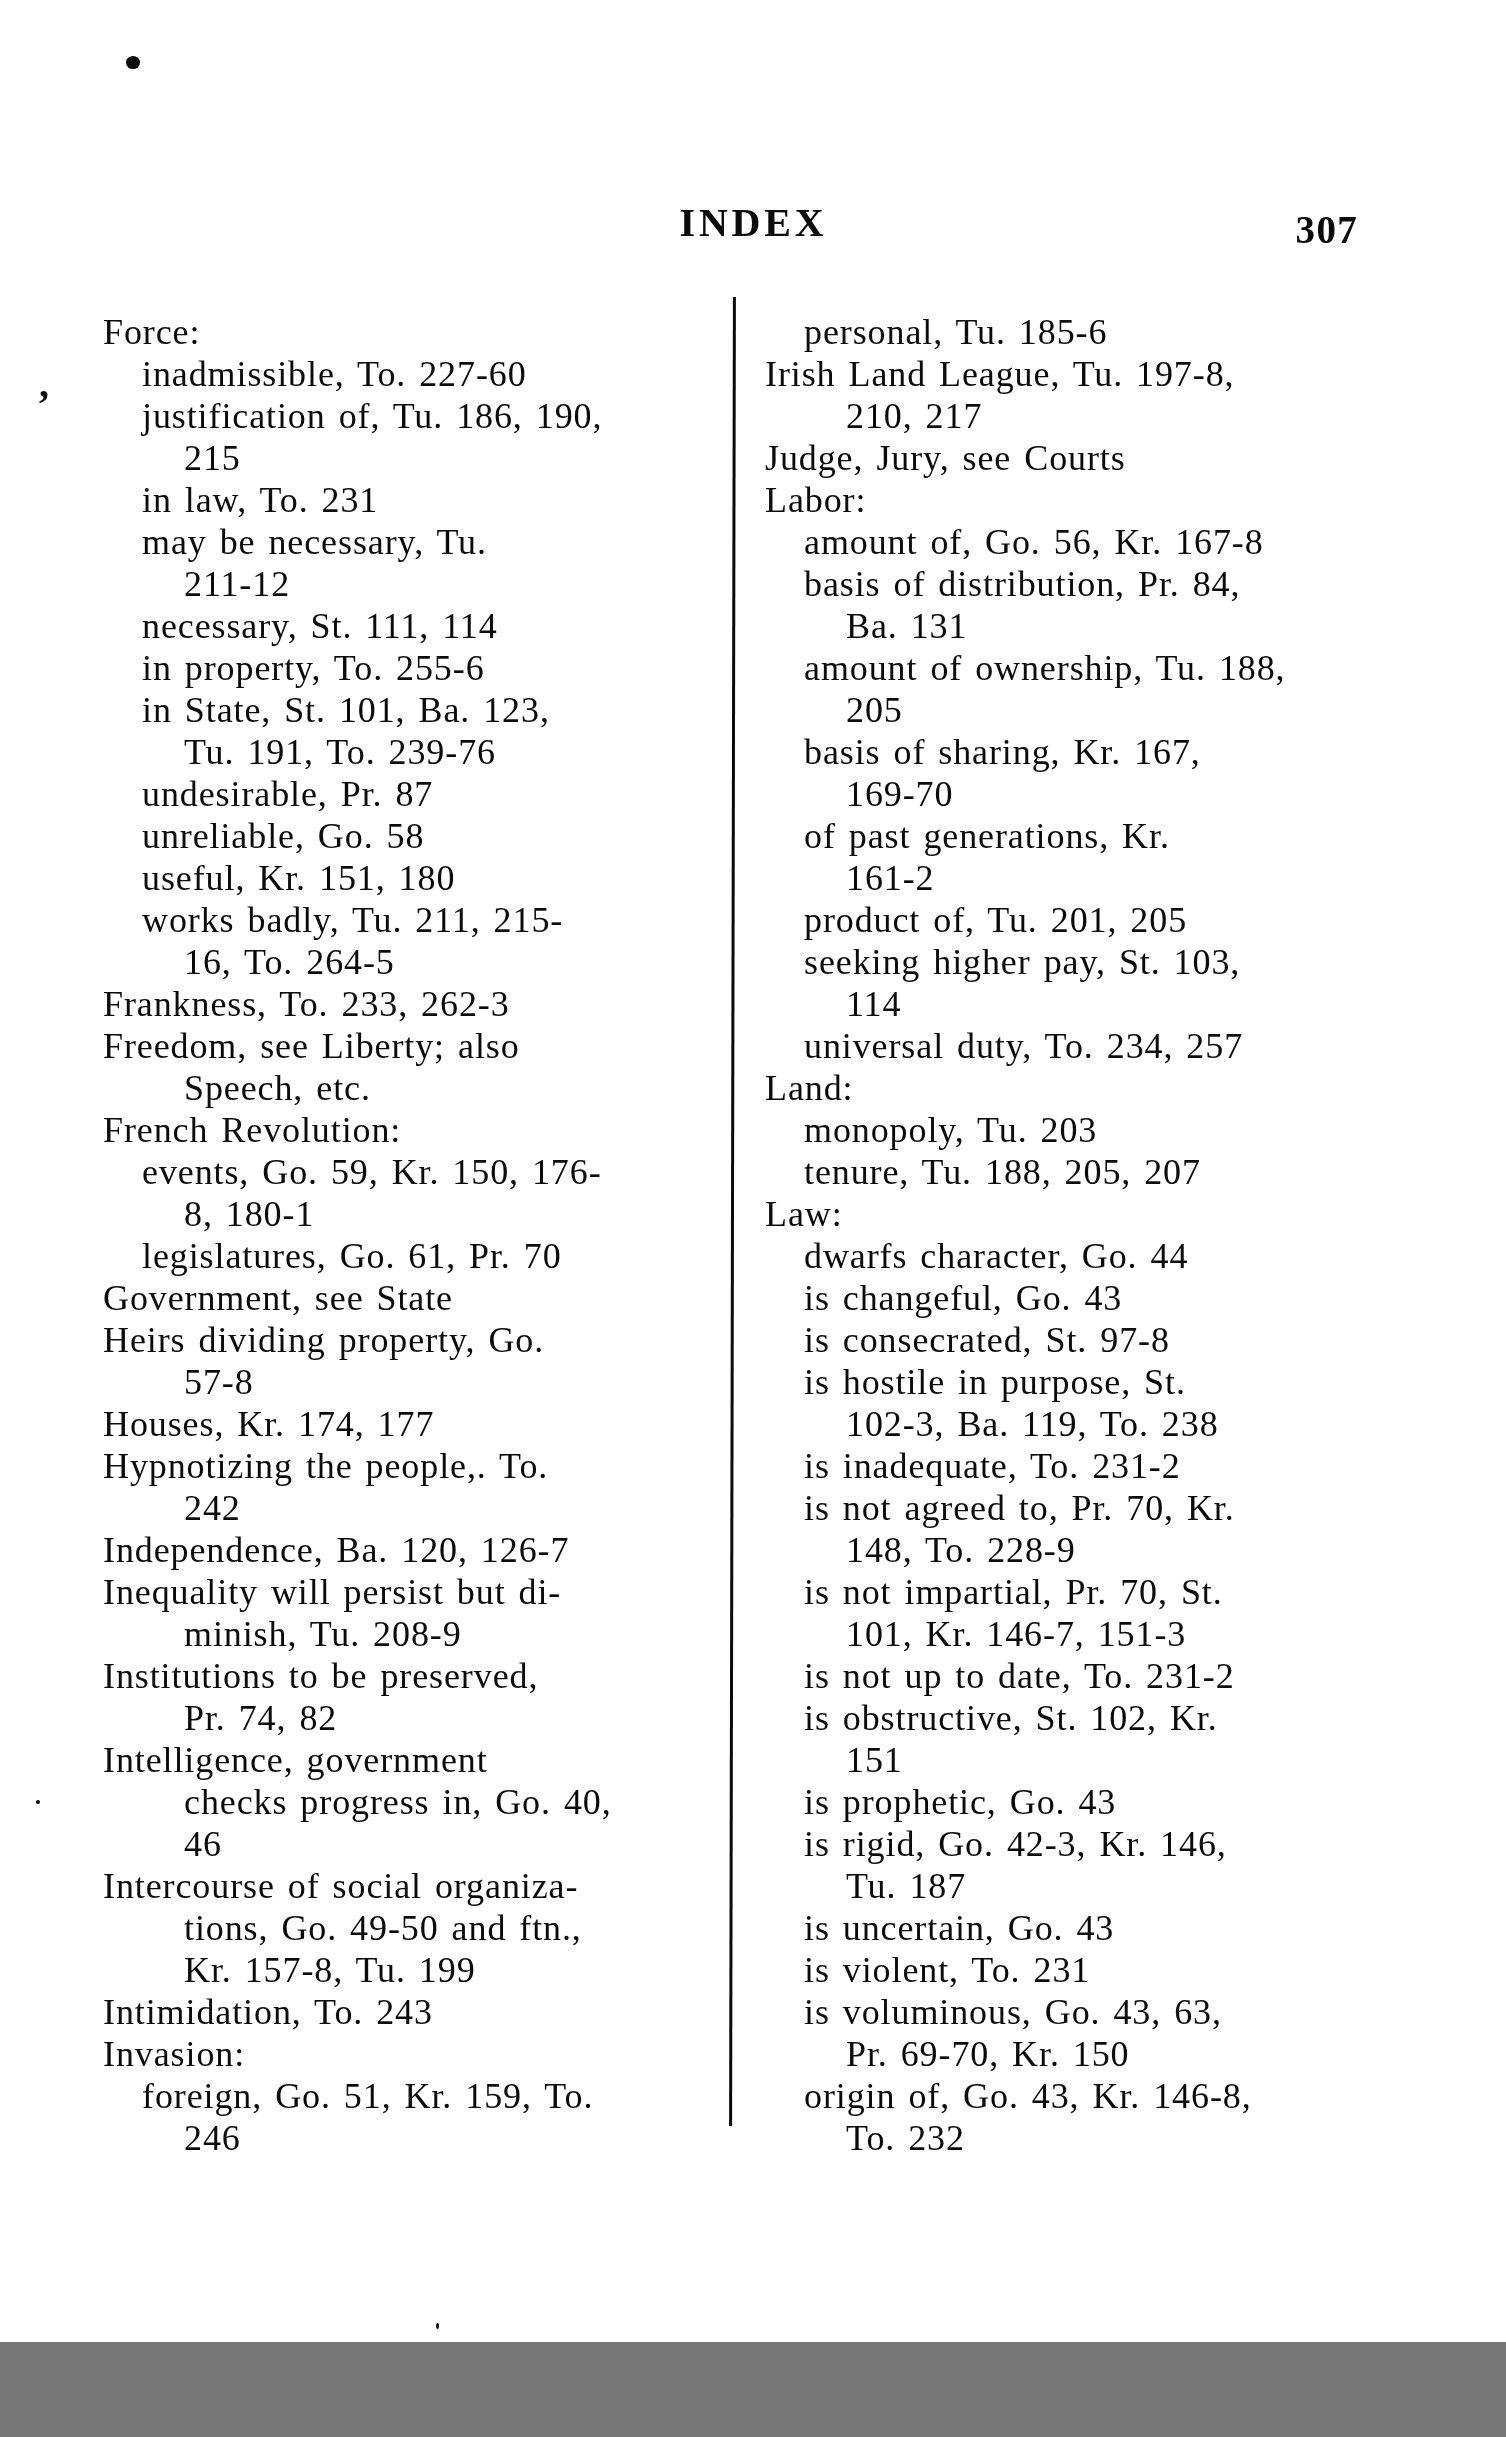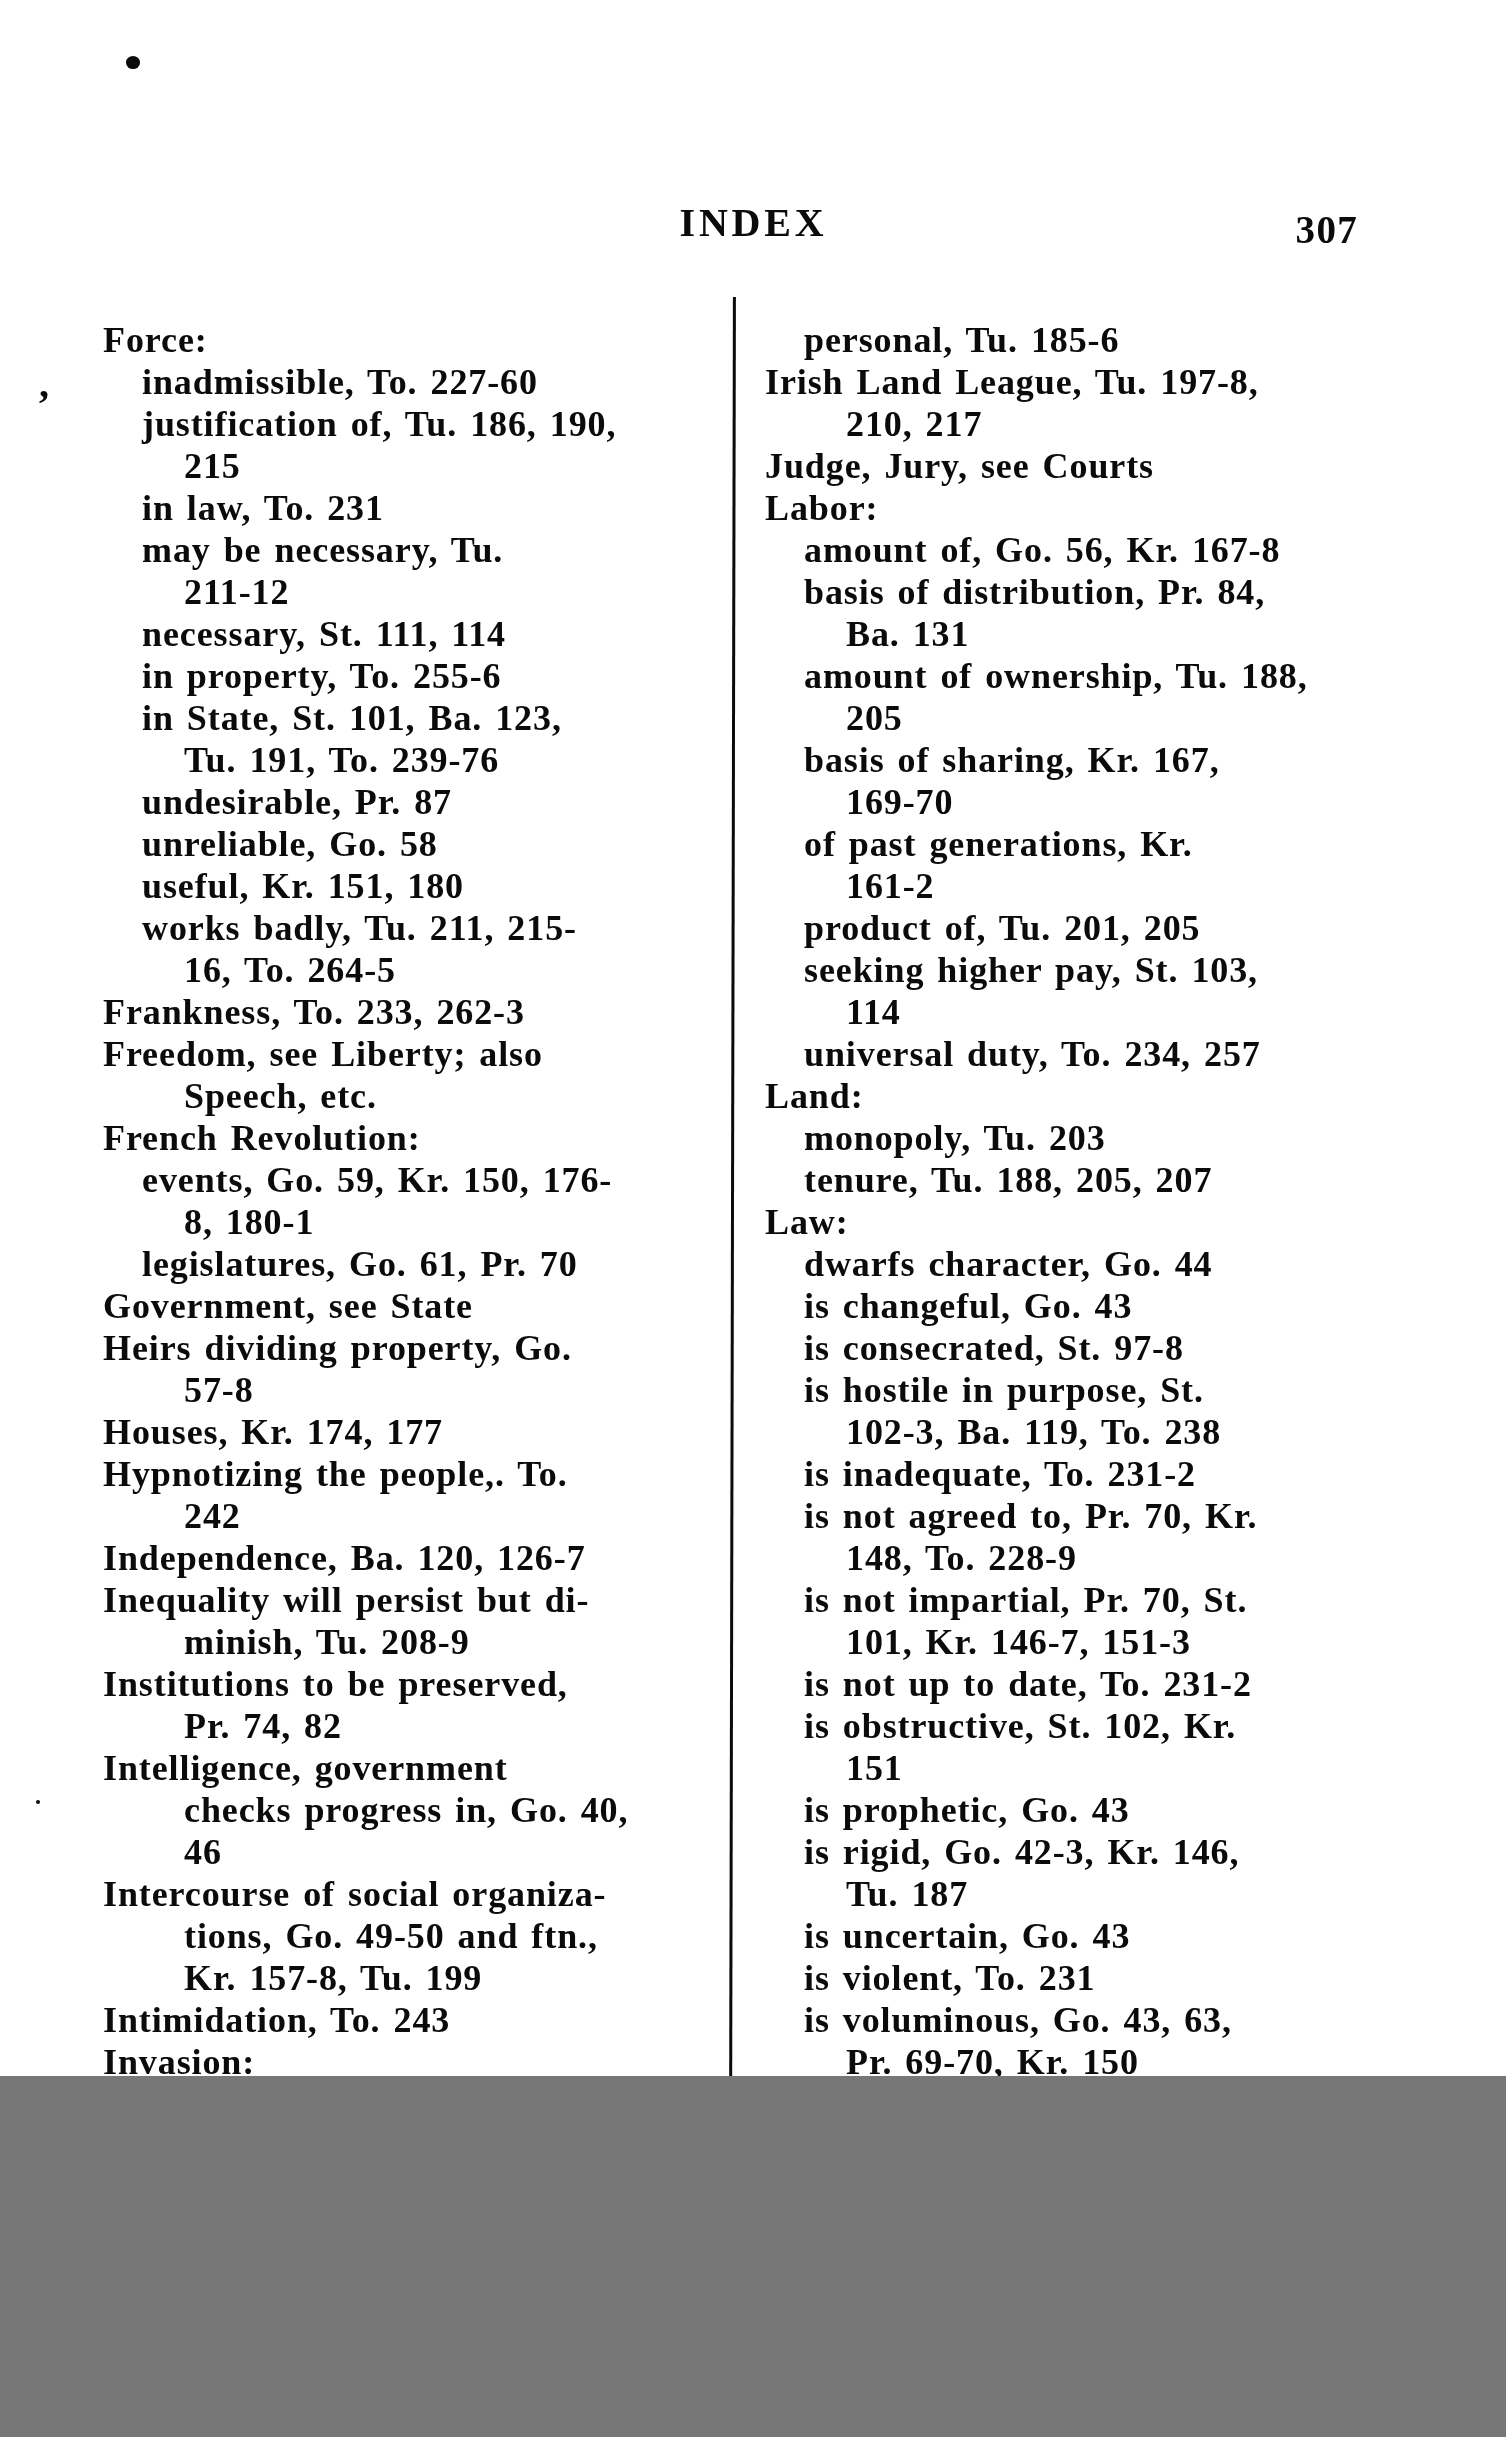--- a/index.html
+++ b/index.html
@@ -1,41 +1,40 @@
 <!DOCTYPE html>
 <html style="font-size:10px"><head>
 <meta charset="utf-8">
 <style>
   html,body{margin:0;padding:0;background:#777;}
   .page{
     position:relative;
-    width:1507px;height:2076px;
+    width:1507px;height:2342px;
     background:#ffffff;
     font-family:"Liberation Serif","DejaVu Serif",serif;
     color:#0b0b0b;
     overflow:hidden;
   }
   
   .header-row{position:absolute;top:199px;left:0;width:100%;height:50px;}
   .index-title{
     position:absolute;left:0;right:0;text-align:center;
     font-size:40px;font-weight:bold;letter-spacing:3.8px;
   }
   .page-number{
     position:absolute;right:149px;top:8px;
     font-size:39px;font-weight:bold;letter-spacing:1.3px;
   }
   
   .column{
     position:absolute;top:311px;
-    font-size:36px;font-weight:bold;
+    font-size:36px;font-weight:normal;
     line-height:42px;
     letter-spacing:0.9px;word-spacing:3.1px;
     white-space:nowrap;
-    margin-top:8px;
   }
   .col-left{left:103px;width:626px;}
   .col-right{left:765px;width:676px;}
   .line{height:42px;}
   .indent-0{padding-left:0;}
   .indent-1{padding-left:39px;}
   .indent-2{padding-left:81px;}
   
   .divider{
     position:absolute;left:731px;top:297px;

